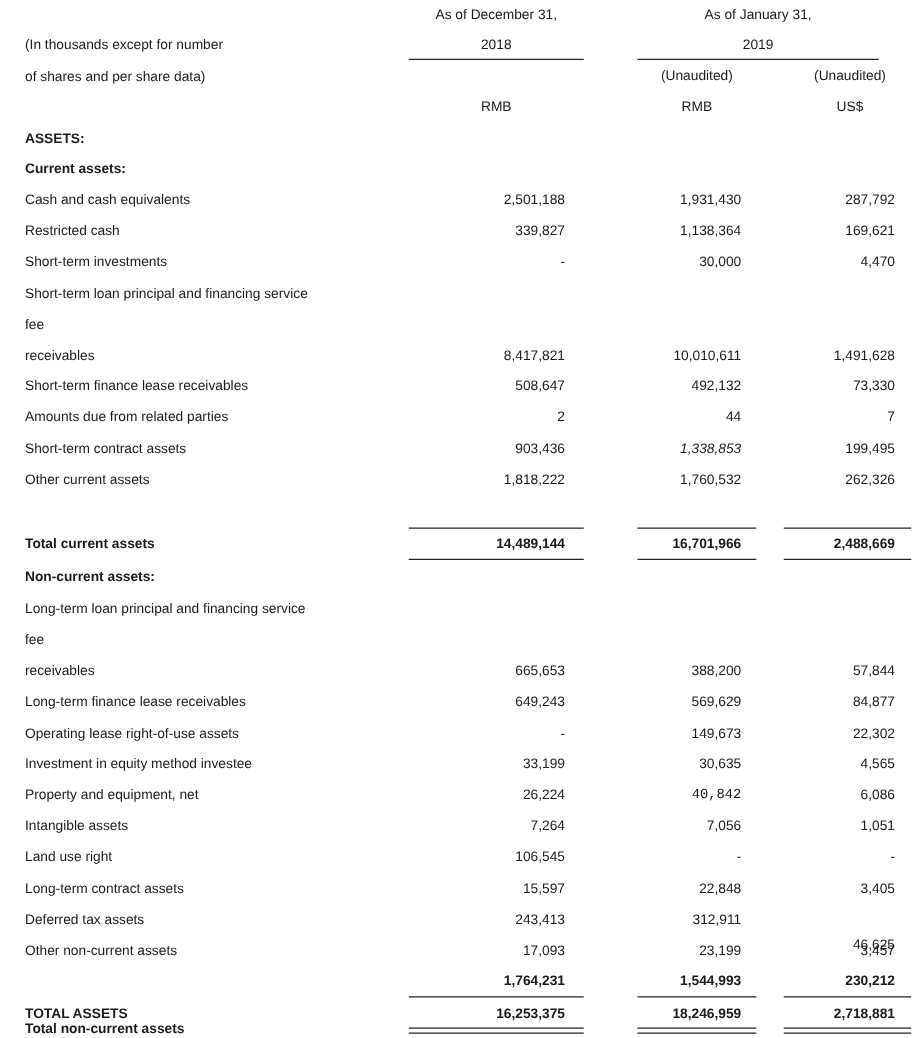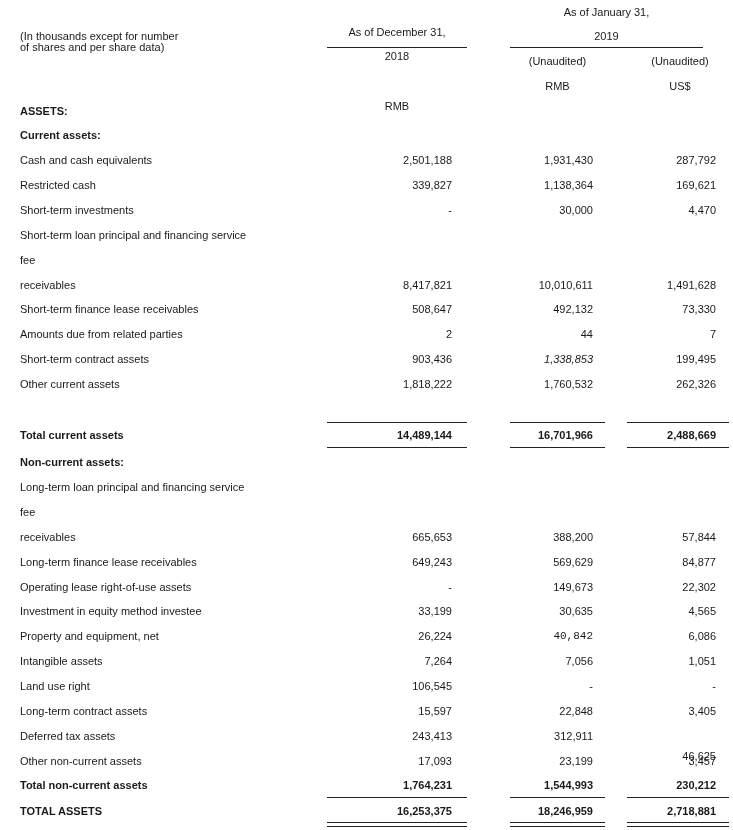--- a/index.html
+++ b/index.html
@@ -15,21 +15,21 @@
     font-family: "Liberation Sans", sans-serif;
     font-size: 11px;
     color: #1a1a1a;
   }
   .abs { position: absolute; white-space: nowrap; }
   .label { left: 20px; }
   .bold { font-weight: bold; }
   .c1 { right: calc(733px - 452px); text-align: right; }
   .c2 { right: calc(733px - 593px); text-align: right; }
   .c3 { right: calc(733px - 716px); text-align: right; }
-  .hc1 { left: 327px; width: 140px; text-align: center; margin-top: 20px; }
+  .hc1 { left: 327px; width: 140px; text-align: center; }
   .hc23 { left: 510px; width: 193px; text-align: center; }
   .hc2 { left: 510px; width: 95px; text-align: center; }
   .hc3 { left: 627px; width: 106px; text-align: center; }
   .line { position: absolute; height: 0; border-top: 1.5px solid #222; }
   .l1 { left: 327px; width: 140px; }
   .l2 { left: 510px; width: 95px; }
   .l3 { left: 627px; width: 102px; }
   .l23 { left: 510px; width: 193px; }
 </style>
 </head>
@@ -38,21 +38,21 @@
 <div class="abs hc1" style="top:6px;">As of December 31,</div>
 <div class="abs hc23" style="top:6px;">As of January 31,</div>
 
 <div class="abs label" style="top:30px;">(In thousands except for number</div>
 <div class="abs hc1" style="top:30px;">2018</div>
 <div class="abs hc23" style="top:30px;">2019</div>
 
 <div class="line l1" style="top:47px;"></div>
 <div class="line l23" style="top:47px;"></div>
 
-<div class="abs label" style="top:41px;">of shares and per share data)</div>
+<div class="abs label" style="top:56px;">of shares and per share data)</div>
 <div class="abs hc2" style="top:55px;">(Unaudited)</div>
 <div class="abs hc3" style="top:55px;">(Unaudited)</div>
 
 <div class="abs hc1" style="top:80px;">RMB</div>
 <div class="abs hc2" style="top:80px;">RMB</div>
 <div class="abs hc3" style="top:80px;">US$</div>
 
 <div class="abs label bold" style="top:105px;">ASSETS:</div>
 <div class="abs label bold" style="top:129px;">Current assets:</div>
 
@@ -193,21 +193,21 @@
   </div>
   <div>
     <div class="abs label" style="top:755px;">Other non-current assets</div>
     <div class="abs c1" style="top:755px;">17,093</div>
     <div class="abs c2" style="top:755px;">23,199</div>
     <div class="abs c3" style="top:755px;">3,457</div>
   </div>
 </div>
 
 <div>
-  <div class="abs label bold" style="top:779px;">Total non-current assets</div>
+  <div class="abs label bold" style="top:817px;">Total non-current assets</div>
   <div class="abs c1 bold" style="top:779px;">1,764,231</div>
   <div class="abs c2 bold" style="top:779px;">1,544,993</div>
   <div class="abs c3 bold" style="top:779px;">230,212</div>
 </div>
 
 <div class="line l1" style="top:797px;"></div>
 <div class="line l2" style="top:797px;"></div>
 <div class="line l3" style="top:797px;"></div>
 
 <div>

